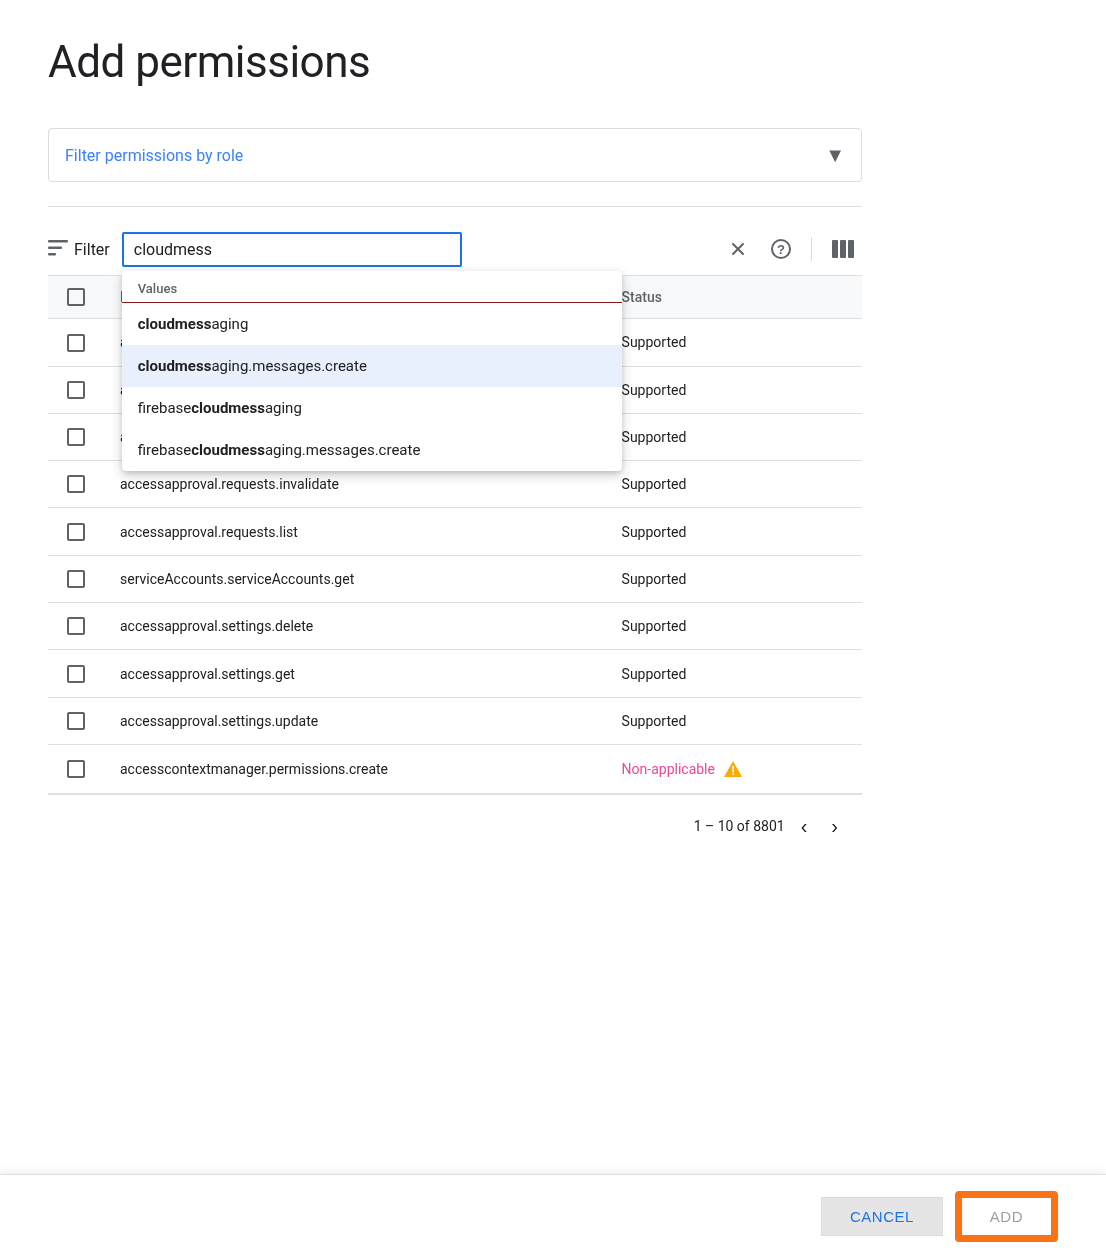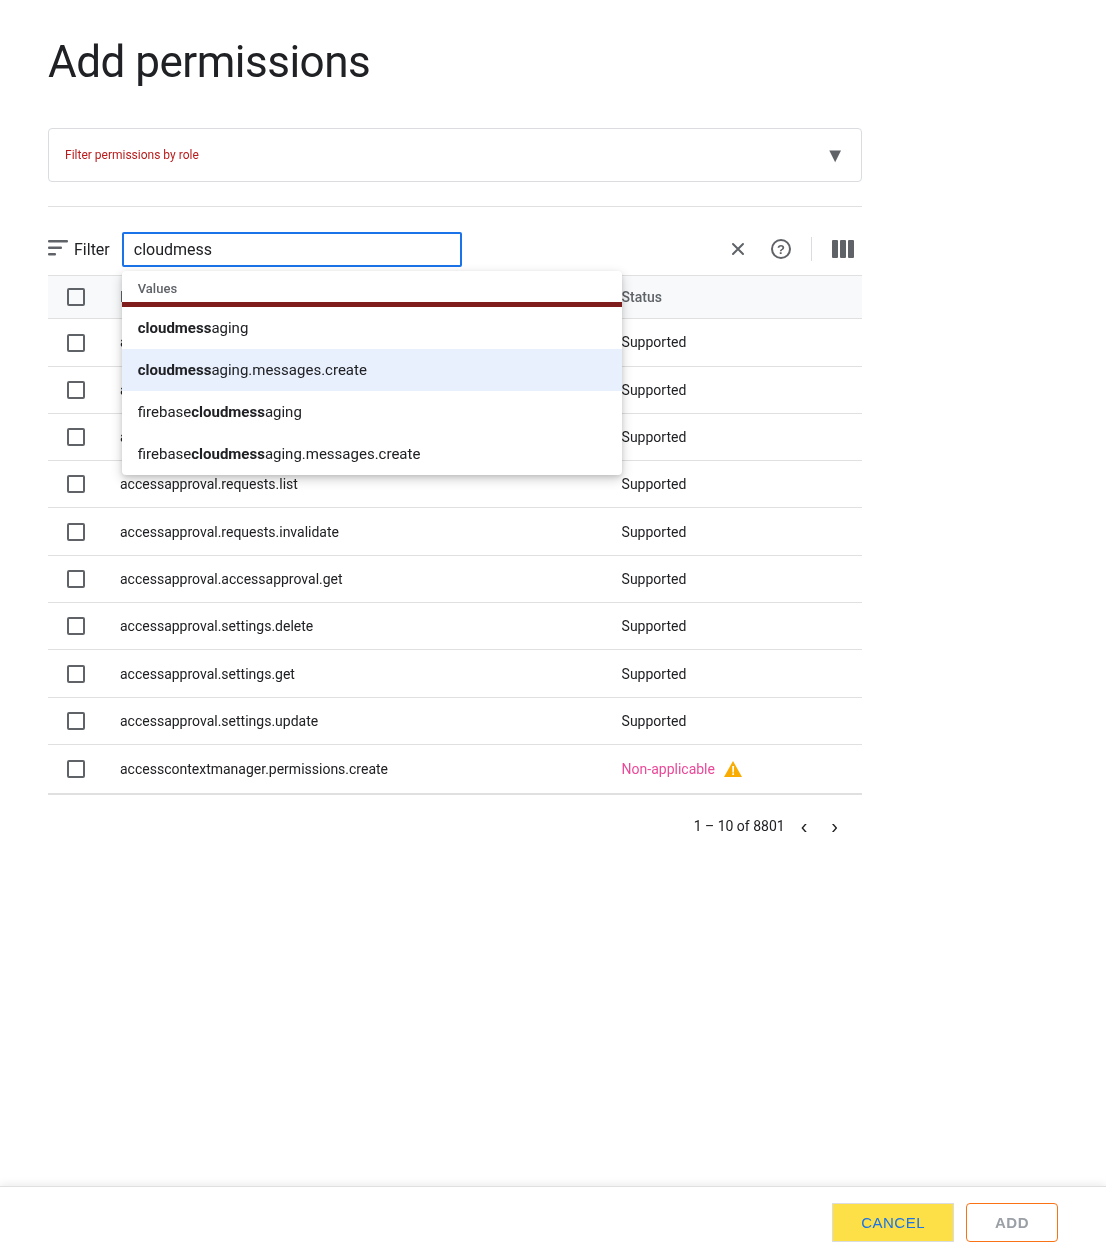--- a/index.html
+++ b/index.html
@@ -35,22 +35,22 @@
       border-radius: 4px;
       padding: 14px 16px;
       display: flex;
       align-items: center;
       justify-content: space-between;
       cursor: pointer;
       margin-bottom: 24px;
     }
 
     .filter-role-placeholder {
-      color: #b91c1c;
-      font-size: 12px;
+      color: #3b82f6;
+      font-size: 16px;
     }
 
     .dropdown-arrow {
       color: #5f6368;
       font-size: 20px;
     }
 
     .divider {
       border: none;
       border-top: 1px solid #e0e0e0;
@@ -132,21 +132,21 @@
       box-shadow: 0 4px 12px rgba(0,0,0,0.2), 0 2px 4px rgba(0,0,0,0.1);
       z-index: 100;
       overflow: hidden;
     }
 
     .dropdown-header {
       padding: 10px 16px 6px 16px;
       font-size: 13px;
       color: #5f6368;
       font-weight: 500;
-      border-bottom: 5px solid #7f1d1d;
+      border-bottom: 1px solid #7f1d1d;
     }
 
     .dropdown-item {
       padding: 12px 16px;
       font-size: 15px;
       cursor: pointer;
       color: #202124;
     }
 
     .dropdown-item:hover, .dropdown-item.active {
@@ -259,38 +259,38 @@
       border-top: 1px solid #e0e0e0;
       display: flex;
       align-items: center;
       justify-content: flex-end;
       padding: 16px 48px;
       gap: 12px;
       box-shadow: 0 -2px 8px rgba(0,0,0,0.08);
     }
 
     .btn-cancel {
-      background: #fde047;
+      background: #e5e5e5;
       border: 1px solid #dadce0;
       border-radius: 0;
       padding: 10px 28px;
       font-size: 15px;
       font-weight: 500;
       color: #1a73e8;
       cursor: pointer;
       letter-spacing: 0.5px;
     }
 
     .btn-add {
       background: #fff;
-      border: 1px solid #f97316;
+      border: 7px solid #f97316;
       border-radius: 4px;
       padding: 10px 28px;
       font-size: 15px;
-      font-weight: 700;
+      font-weight: 400;
       color: #9aa0a6;
       cursor: default;
       letter-spacing: 0.5px;
     }
 
     .table-wrapper {
       position: relative;
       overflow: visible;
     }
   </style>
@@ -385,31 +385,31 @@
             <td>accessapproval.requests.dismiss</td>
             <td class="status-supported">Supported</td>
           </tr>
           <tr class="table-row">
             <td class="td-checkbox"><span class="checkbox-box"></span></td>
             <td>accessapproval.requests.get</td>
             <td class="status-supported">Supported</td>
           </tr>
           <tr class="table-row">
             <td class="td-checkbox"><span class="checkbox-box"></span></td>
+            <td>accessapproval.requests.invalidate</td>
+            <td class="status-supported">Supported</td>
+          </tr>
+          <tr class="table-row">
+            <td class="td-checkbox"><span class="checkbox-box"></span></td>
             <td>accessapproval.requests.list</td>
             <td class="status-supported">Supported</td>
           </tr>
           <tr class="table-row">
             <td class="td-checkbox"><span class="checkbox-box"></span></td>
-            <td>accessapproval.requests.invalidate</td>
-            <td class="status-supported">Supported</td>
-          </tr>
-          <tr class="table-row">
-            <td class="td-checkbox"><span class="checkbox-box"></span></td>
-            <td>accessapproval.accessapproval.get</td>
+            <td>serviceAccounts.serviceAccounts.get</td>
             <td class="status-supported">Supported</td>
           </tr>
           <tr class="table-row">
             <td class="td-checkbox"><span class="checkbox-box"></span></td>
             <td>accessapproval.settings.delete</td>
             <td class="status-supported">Supported</td>
           </tr>
           <tr class="table-row">
             <td class="td-checkbox"><span class="checkbox-box"></span></td>
             <td>accessapproval.settings.get</td>

